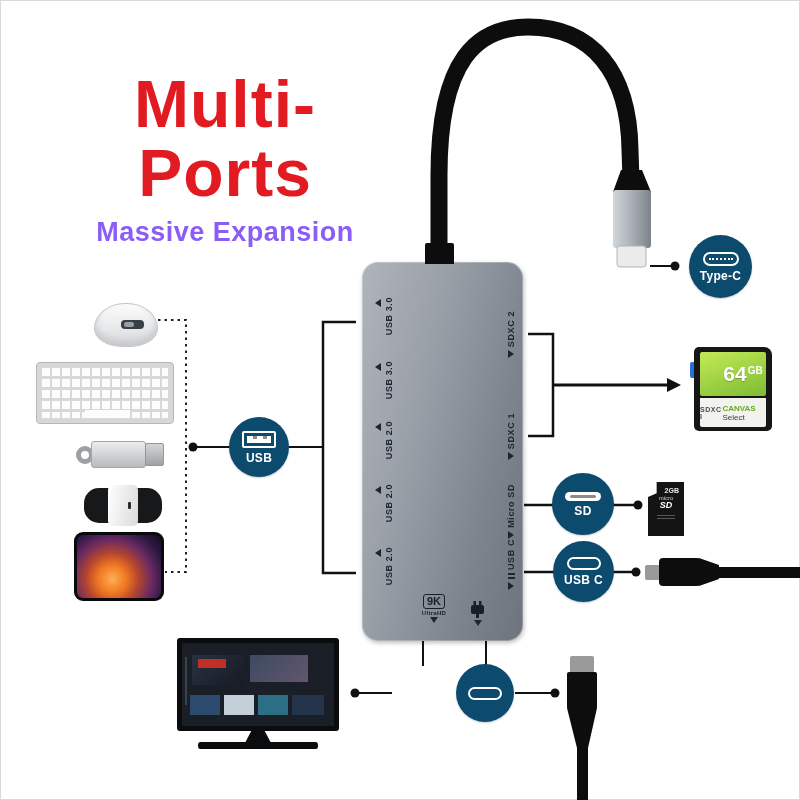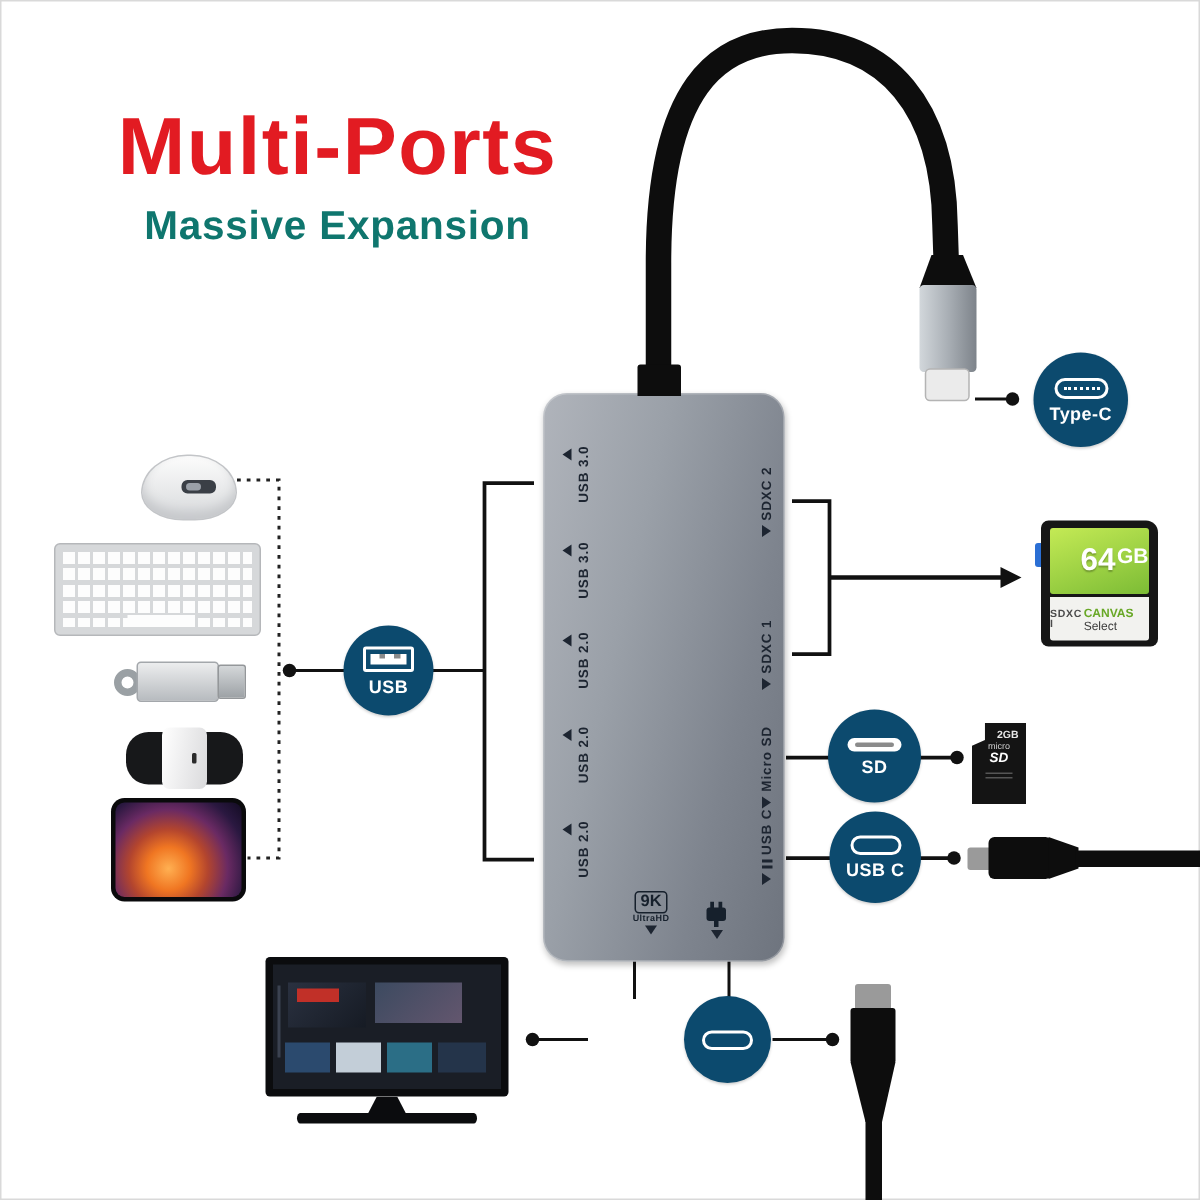--- a/index.html
+++ b/index.html
@@ -1,22 +1,22 @@
 <!DOCTYPE html>
 <html><head>
 <meta charset="utf-8">
 <style>
   * { box-sizing: border-box; margin: 0; padding: 0; }
   html,body { width:800px; height:800px; background:#fff; font-family:"Liberation Sans", sans-serif; }
   .canvas { position:relative; width:800px; height:800px; background:#fff; overflow:hidden; outline:1px solid #d9d9d9; outline-offset:-1px; }
 
   
   .title-block { position:absolute; left:58px; top:70px; width:334px; text-align:center; }
-  .title-main { font-size:54px; font-weight:700; color:#e21b22; letter-spacing:1px; line-height:1.05; }
-  .title-sub  { font-size:27px; font-weight:700; color:#0f766e; margin-top:8px; letter-spacing:.5px;text-align:center; }
+  .title-main { font-size:66px; font-weight:700; color:#e21b22; letter-spacing:1px; line-height:1.05; }
+  .title-sub  { font-size:27px; font-weight:700; color:#8b5cf6; margin-top:8px; letter-spacing:.5px;text-align:center; }
 
   
   svg.wires { position:absolute; left:0; top:0; }
 
   
   .hub { position:absolute; left:362px; top:262px; width:161px; height:379px; border-radius:16px;
          background:linear-gradient(103deg,#b0b4bb 0%,#9aa0a8 35%,#7e848e 72%,#6e747e 100%);
          box-shadow: inset 0 0 0 1px rgba(255,255,255,.25), 1px 2px 4px rgba(0,0,0,.25); }
   .hub-stub { position:absolute; left:63px; top:-19px; width:29px; height:21px; background:#0d0d0d; border-radius:2px 2px 0 0; }
   .vtext { writing-mode: vertical-rl; transform:rotate(180deg); font-size:9px; font-weight:700; color:#1d2531; letter-spacing:.6px; white-space:nowrap; }
@@ -90,21 +90,21 @@
   .tv-neck { position:absolute; left:245px; top:731px; width:26px; height:12px; background:#0b0c0e;
              clip-path:polygon(24% 0,76% 0,100% 100%,0 100%); }
   .tv-base { position:absolute; left:198px; top:742px; width:120px; height:7px; background:#0b0c0e; border-radius:3px/5px; }
 
   
   .sdcard { position:absolute; left:694px; top:347px; width:78px; height:84px; background:#161616;
             border-radius:5px 8px 5px 5px; padding:5px 6px 4px; display:flex; flex-direction:column; }
   .sd-top { height:44px; border-radius:2px; background:linear-gradient(160deg,#c4ea55,#7cbc35);
             display:flex; align-items:center; justify-content:center; color:#fff;padding-left:20px; }
   .sd-cap-num { font-size:21px; font-weight:700; text-shadow:0 1px 1px rgba(0,0,0,.25); }
-  .sd-cap-unit { font-size:14px; font-weight:700; margin-left:1px; margin-top:-8px; }
+  .sd-cap-unit { font-size:10px; font-weight:700; margin-left:1px; margin-top:-8px; }
   .sd-bot { flex:1; background:#f2f2ef; margin-top:2px; border-radius:0 0 2px 2px;
             display:flex; align-items:center; justify-content:center; gap:1px; }
   .sd-std { font-size:7px; font-weight:700; color:#4c4c4c; letter-spacing:.5px; }
   .sd-brand { font-size:8px; }
   .sd-brand b { color:#69a827; font-weight:700; }
   .sd-brand span { color:#3a3a3a; }
   .sd-tab { position:absolute; left:690px; top:362px; width:6px; height:16px; background:#2b6fd4; border-radius:2px; }
   .microsd { position:absolute; left:648px; top:482px; width:36px; height:54px; background:#141414;
              clip-path:polygon(24% 0,100% 0,100% 100%,0 100%,0 28%,24% 21%);
              display:flex; flex-direction:column; align-items:center; padding-top:5px; gap:1px; }

